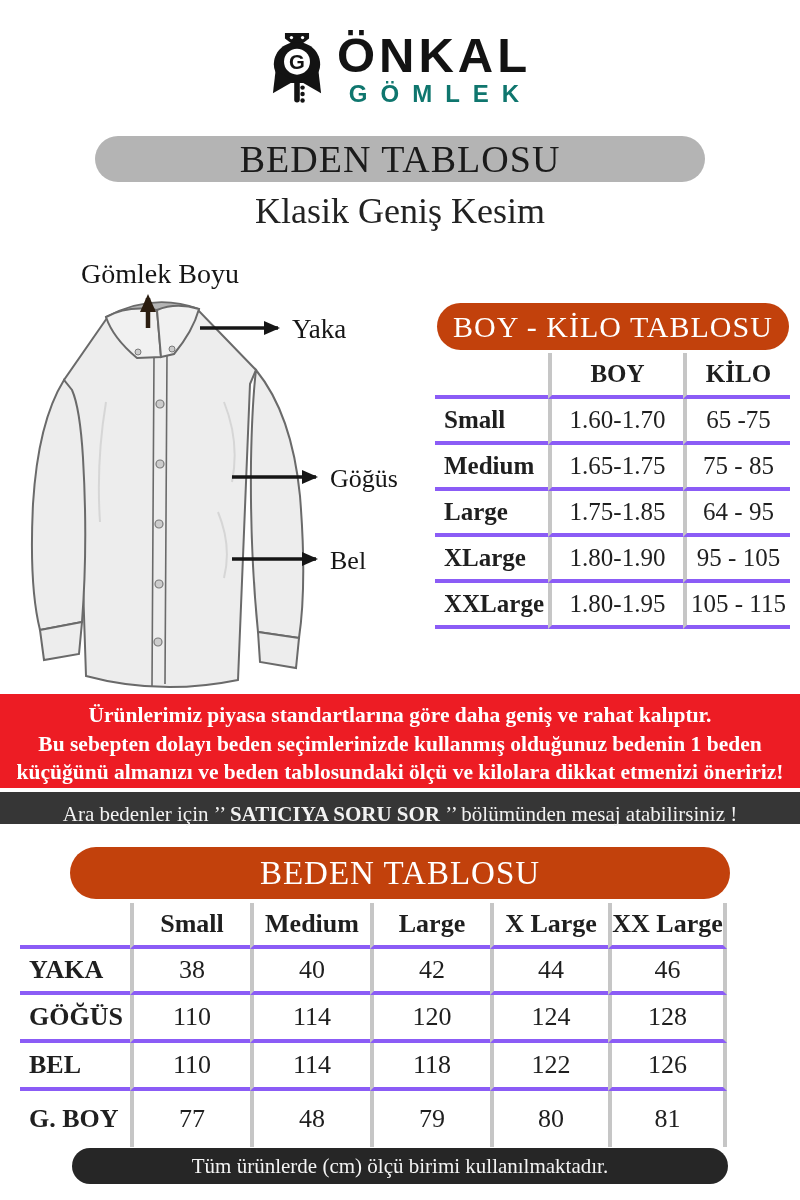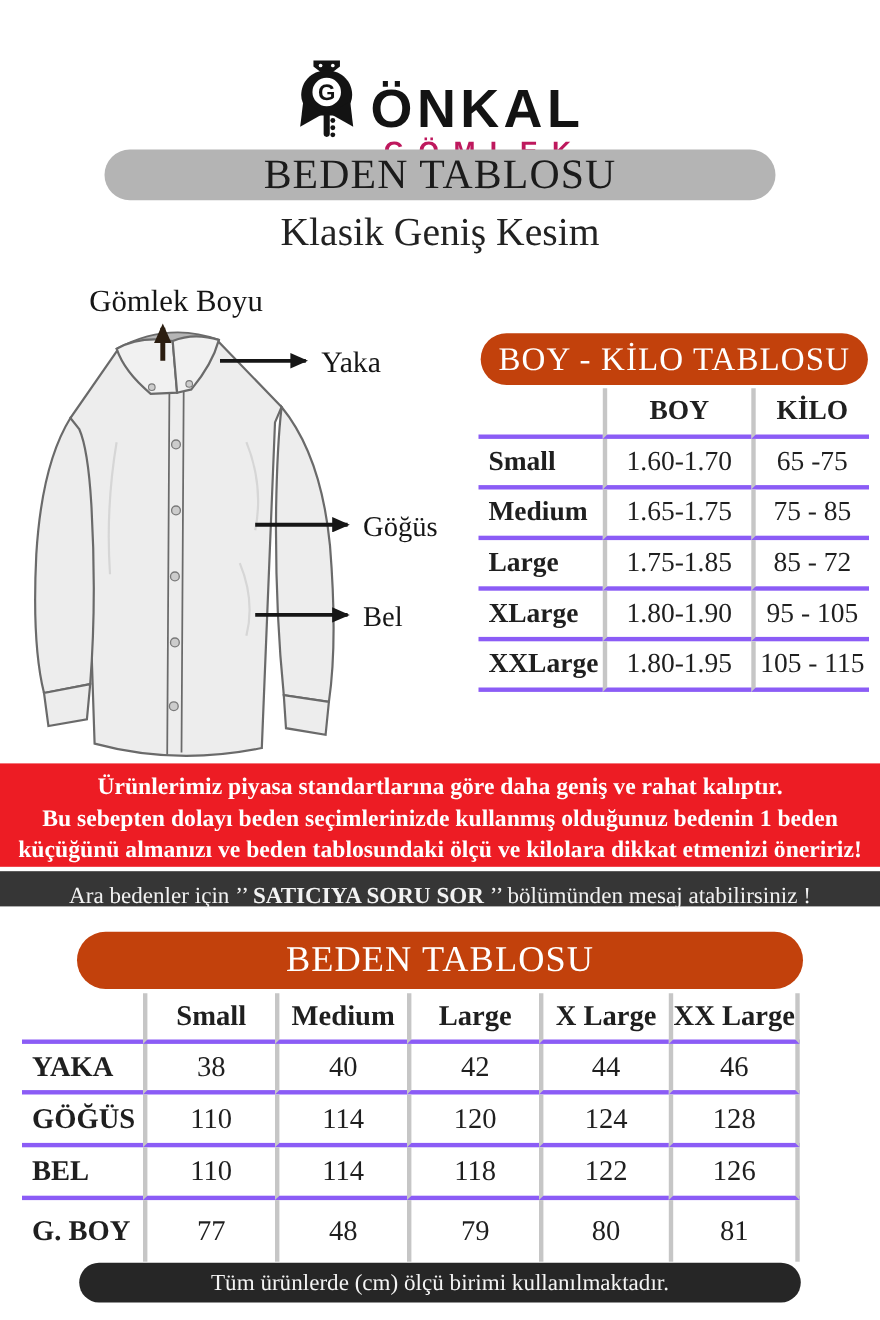--- a/index.html
+++ b/index.html
@@ -5,23 +5,23 @@
   html,body{margin:0;padding:0;background:#ffffff;}
   .canvas{position:relative;width:800px;height:1200px;background:#fff;overflow:hidden;
           font-family:"Liberation Serif",serif;color:#1f1f1f;}
 
   
   .logo{position:absolute;top:32px;left:0;width:100%;display:flex;
         justify-content:center;align-items:center;gap:12px;}
   .logo-icon{width:56px;height:76px;}
   .logo-text{display:flex;flex-direction:column;align-items:center;}
   .logo-name{font-family:"Liberation Sans",sans-serif;font-weight:900;
-             font-size:49px;line-height:46px;letter-spacing:4px;color:#131313;margin-top:44px;}
+             font-size:49px;line-height:46px;letter-spacing:4px;color:#131313;}
   .logo-sub{font-family:"Liberation Sans",sans-serif;font-weight:700;
-            font-size:24px;letter-spacing:13px;margin-right:-13px;color:#be185d;margin-top:2px;}
+            font-size:24px;letter-spacing:13px;margin-right:-13px;color:#0f766e;margin-top:2px;}
 
   
   .pill{position:absolute;display:flex;align-items:center;justify-content:center;
         border-radius:26px;box-sizing:border-box;}
   .pill-gray{left:95px;top:136px;width:610px;height:46px;background:#b4b4b4;
              font-size:38px;letter-spacing:1px;color:#1b1b1b;}
   .subtitle{position:absolute;top:190px;left:0;width:100%;text-align:center;
             font-size:36px;color:#222;}
   .pill-dark{background:#c2410c;color:#fff;}
   .pill-hw{left:437px;top:303px;width:352px;height:47px;font-size:30px;letter-spacing:1px;border-radius:24px;}
@@ -141,21 +141,21 @@
     <div class="cell lab bb">Small</div>
     <div class="cell bl bb">1.60-1.70</div>
     <div class="cell bl bb">65 -75</div>
 
     <div class="cell lab bb">Medium</div>
     <div class="cell bl bb">1.65-1.75</div>
     <div class="cell bl bb">75 - 85</div>
 
     <div class="cell lab bb">Large</div>
     <div class="cell bl bb">1.75-1.85</div>
-    <div class="cell bl bb">85 - 72</div>
+    <div class="cell bl bb">64 - 95</div>
 
     <div class="cell lab bb">XLarge</div>
     <div class="cell bl bb">1.80-1.90</div>
     <div class="cell bl bb">95 - 105</div>
 
     <div class="cell lab bb">XXLarge</div>
     <div class="cell bl bb">1.80-1.95</div>
     <div class="cell bl bb">105 - 115</div>
   </div>
 

